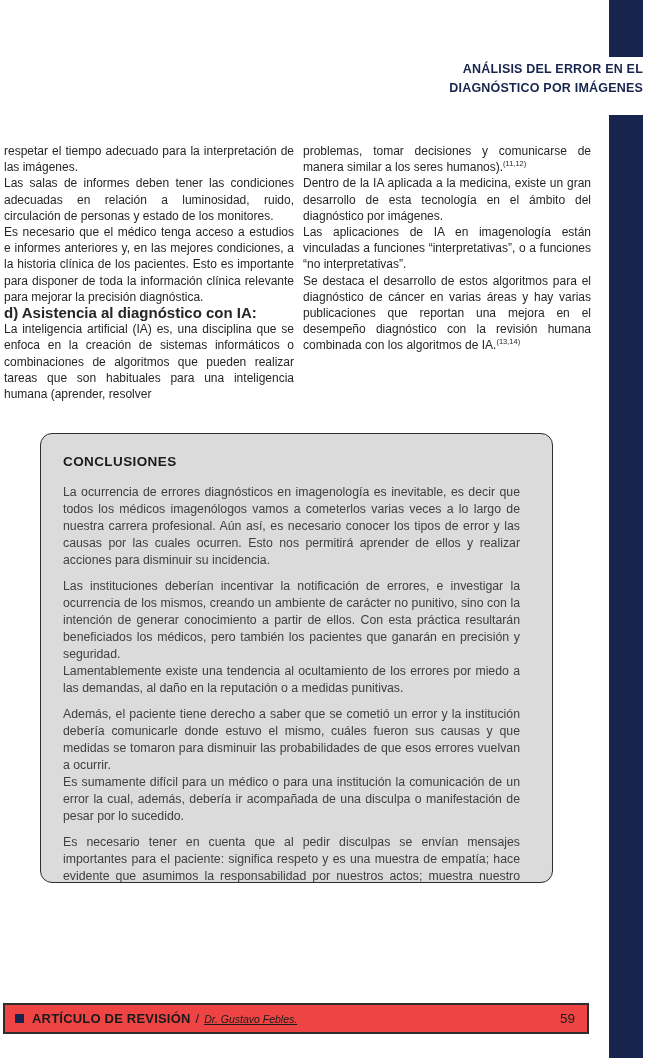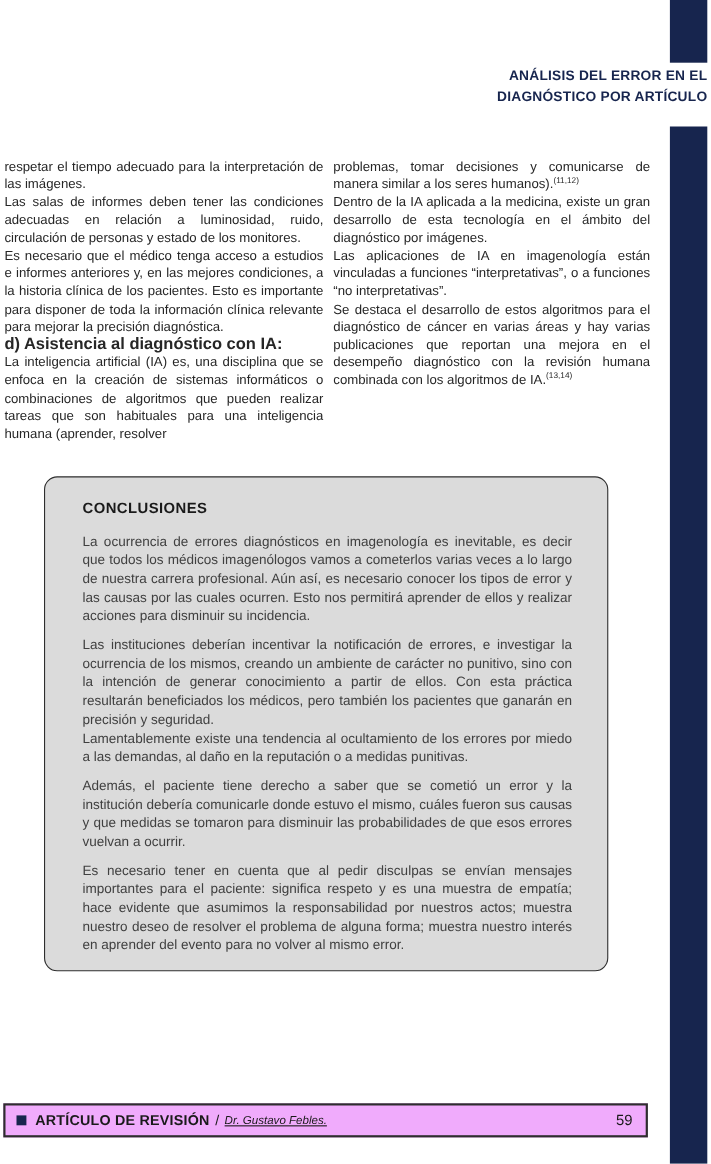--- a/index.html
+++ b/index.html
@@ -41,39 +41,39 @@
     margin-top:9px; margin-bottom:2px;
     text-align:left;
   }
   sup.ref { font-size:7.5px; vertical-align:super; line-height:0; letter-spacing:0; }
   .conclusions-box {
     position:absolute; left:40px; top:433px;
     width:513px; height:450px;
     background:#dbdbdb;
     border:1.5px solid #2e2e2e;
     border-radius:12px;
-    padding:20px 32px 0 34px;
+    padding:20px 32px 0 22px;
     overflow:hidden;
   }
   .conclusions-title {
     font-weight:bold; font-size:13.5px; letter-spacing:0.4px;
     color:#1a1a1a;
     margin-bottom:15px;
   }
   .conclusions-box p {
     font-size:12.3px; line-height:17px;
     text-align:justify;
     color:#404040;
   }
   .group-gap { height:9px; }
   .footer-box {
     position:absolute; left:3px; top:1003px;
     width:586px; height:31px;
     border:2px solid #2e2e2e;
-    background:#f0abfc;
+    background:#ef4444;
     display:flex; align-items:center;
     padding:0 12px 0 10px;
   }
   .footer-square {
     width:9px; height:9px; background:#17254e;
     margin-right:8px; flex:0 0 auto;
   }
   .footer-label {
     font-weight:bold; font-size:13px; letter-spacing:0.2px;
     color:#1a1a1a; white-space:nowrap;
@@ -83,21 +83,21 @@
   .footer-page { margin-left:auto; font-size:13.5px; color:#1a1a1a; }
 </style>
 </head>
 <body>
 
 <div class="navy-bar-top"></div>
 <div class="navy-bar-main"></div>
 
 <div class="header-title">
   <div>ANÁLISIS DEL ERROR EN EL</div>
-  <div>DIAGNÓSTICO POR ARTÍCULO</div>
+  <div>DIAGNÓSTICO POR IMÁGENES</div>
 </div>
 
 <div class="col col-left">
   <p>respetar el tiempo adecuado para la interpretación de las imágenes.</p>
   <p>Las salas de informes deben tener las condiciones adecuadas en relación a luminosidad, ruido, circulación de personas y estado de los monitores.</p>
   <p>Es necesario que el médico tenga acceso a estudios e informes anteriores y, en las mejores condiciones, a la historia clínica de los pacientes. Esto es importante para disponer de toda la información clínica relevante para mejorar la precisión diagnóstica.</p>
   <p class="subheading">d) Asistencia al diagnóstico con IA:</p>
   <p>La inteligencia artificial (IA) es, una disciplina que se enfoca en la creación de sistemas informáticos o combinaciones de algoritmos que pueden realizar tareas que son habituales para una inteligencia humana (aprender, resolver</p>
 </div>
 
@@ -109,20 +109,21 @@
 </div>
 
 <div class="conclusions-box">
   <div class="conclusions-title">CONCLUSIONES</div>
   <p>La ocurrencia de errores diagnósticos en imagenología es inevitable, es decir que todos los médicos imagenólogos vamos a cometerlos varias veces a lo largo de nuestra carrera profesional. Aún así, es necesario conocer los tipos de error y las causas por las cuales ocurren. Esto nos permitirá aprender de ellos y realizar acciones para disminuir su incidencia.</p>
   <div class="group-gap"></div>
   <p>Las instituciones deberían incentivar la notificación de errores, e investigar la ocurrencia de los mismos, creando un ambiente de carácter no punitivo, sino con la intención de generar conocimiento a partir de ellos. Con esta práctica resultarán beneficiados los médicos, pero también los pacientes que ganarán en precisión y seguridad.</p>
   <p>Lamentablemente existe una tendencia al ocultamiento de los errores por miedo a las demandas, al daño en la reputación o a medidas punitivas.</p>
   <div class="group-gap"></div>
   <p>Además, el paciente tiene derecho a saber que se cometió un error y la institución debería comunicarle donde estuvo el mismo, cuáles fueron sus causas y que medidas se tomaron para disminuir las probabilidades de que esos errores vuelvan a ocurrir.</p>
+  <p>Es sumamente difícil para un médico o para una institución la comunicación de un error la cual, además, debería ir acompañada de una disculpa o manifestación de pesar por lo sucedido.</p>
   <div class="group-gap"></div>
   <p>Es necesario tener en cuenta que al pedir disculpas se envían mensajes importantes para el paciente: significa respeto y es una muestra de empatía; hace evidente que asumimos la responsabilidad por nuestros actos; muestra nuestro deseo de resolver el problema de alguna forma; muestra nuestro interés en aprender del evento para no volver al mismo error.</p>
 </div>
 
 <div class="footer-box">
   <span class="footer-square"></span>
   <span class="footer-label">ARTÍCULO DE REVISIÓN</span>
   <span class="footer-sep">/</span>
   <span class="footer-author">Dr. Gustavo Febles.</span>
   <span class="footer-page">59</span>

